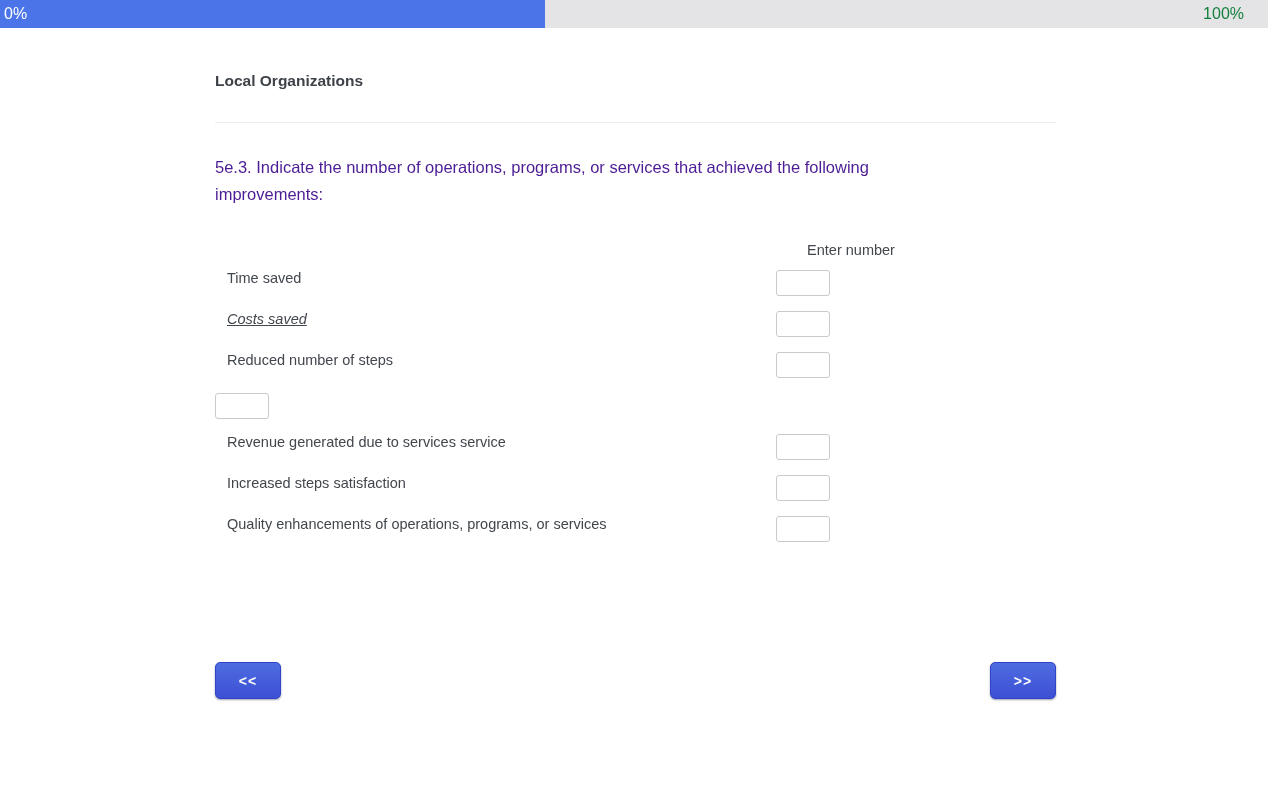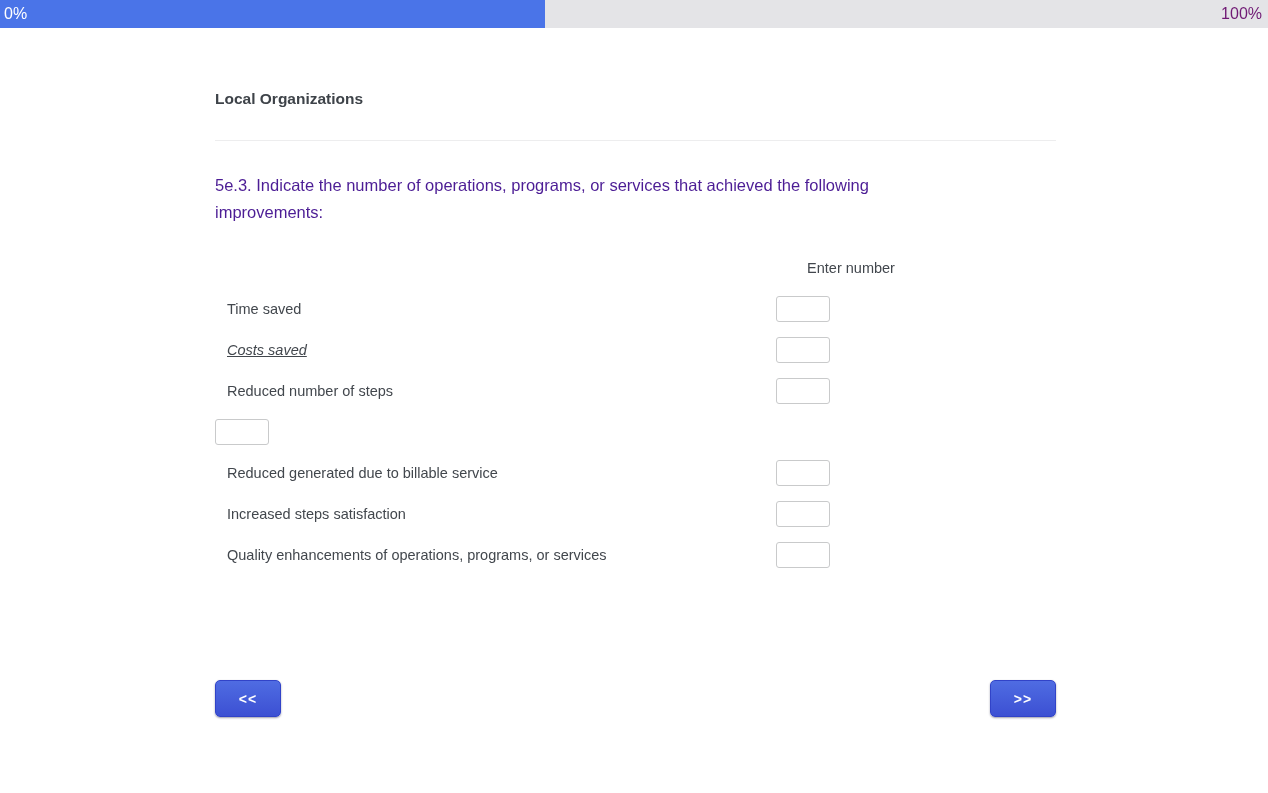--- a/index.html
+++ b/index.html
@@ -31,34 +31,34 @@
     align-items: center;
   }
   .progress-start {
     color: #ffffff;
     font-size: 16px;
     padding-left: 4px;
     line-height: 28px;
   }
   .progress-end {
     position: absolute;
-    right: 6px;
+    right: 24px;
     top: 0;
     line-height: 28px;
-    color: #701a75;
+    color: #15803d;
     font-size: 16px;
   }
 
   
   .content {
     width: 841px;
     margin-left: 215px;
   }
   .heading {
-    margin-top: 62px;
+    margin-top: 44px;
     font-size: 15.5px;
     line-height: 18px;
     font-weight: 700;
     color: #3e4349;
   }
   .divider {
     margin-top: 32px;
     border-bottom: 1px solid #ededee;
     height: 0;
   }
@@ -85,21 +85,20 @@
     white-space: nowrap;
     font-size: 14.5px;
     color: #42474d;
     overflow: visible;
   }
   .qhead-spacer-right { width: 178px; }
 
   .qrows { margin-top: 12px; }
   .qrow {
     display: flex;
-    align-items: center;
     height: 41px;
     gap: 48px;
   }
   .qrow-label {
     flex: 1;
     padding-left: 12px;
     font-size: 14.5px;
     color: #42474d;
   }
   .qrow-label.iu {
@@ -196,21 +195,21 @@
       </div>
 
       <div class="qrow">
         <div class="qrow-input-cell">
           <input class="num-input" type="text" style="">
         </div>
         <div class="qrow-spacer"></div>
       </div>
 
       <div class="qrow">
-        <div class="qrow-label">Reduced generated due to billable service</div>
+        <div class="qrow-label">Revenue generated due to services service</div>
         <div class="qrow-input-cell">
           <input class="num-input" type="text" style="">
         </div>
         <div class="qrow-spacer"></div>
       </div>
 
       <div class="qrow">
         <div class="qrow-label">Increased steps satisfaction</div>
         <div class="qrow-input-cell">
           <input class="num-input" type="text" style="">

